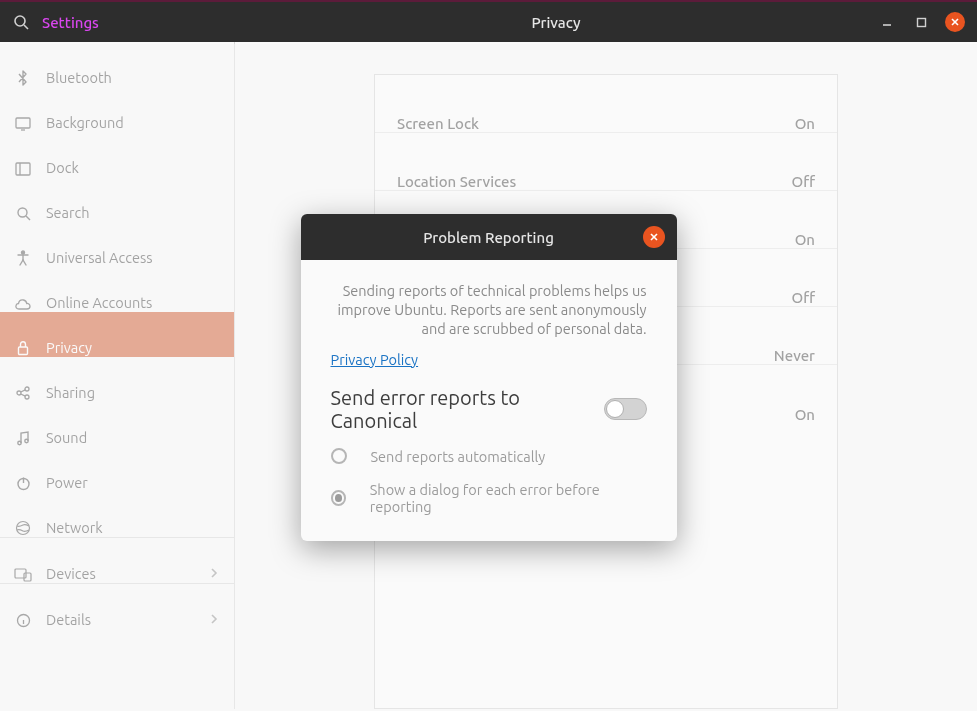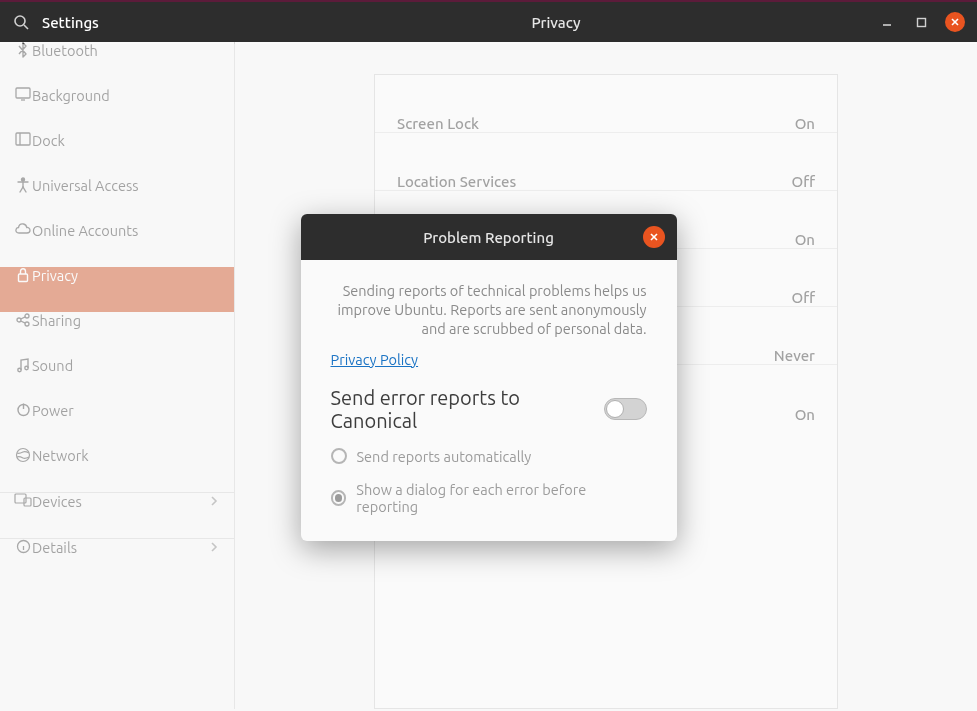--- a/index.html
+++ b/index.html
@@ -16,21 +16,21 @@
     background: #2d2d2d;
     display: flex; align-items: center;
     color: #e6e6e6;
   }
   .titlebar .left-area { display:flex; align-items:center; width:235px; }
   .titlebar .search-btn {
     width: 42px; height: 40px; display:flex; align-items:center; justify-content:center;
     cursor: pointer;
   }
   .titlebar .settings-title {
-    font-size: 15px; font-weight: 500; color:#ffffff;
+    font-size: 15px; font-weight: 500; color:#d946ef;
   }
   .titlebar .center-title {
     flex: 1; text-align: center; font-size: 15px; font-weight: 500; color: #e6e6e6;
   }
   .titlebar .win-controls {
     display: flex; align-items: center; gap: 14px; padding-right: 12px;
   }
   .win-btn { width:20px; height:20px; display:flex; align-items:center; justify-content:center; border-radius:50%; cursor:pointer; }
   .win-btn.minimize, .win-btn.maximize { background: transparent; }
   .win-btn.close { background:#e95420; }
@@ -38,22 +38,22 @@
 
   
   .body-area {
     display:flex; height: calc(100% - 42px);
   }
   .sidebar {
     width: 235px; background: #fafafa; border-right:1px solid #d6d6d6;
     position: relative;
   }
   .side-item {
-    display:flex; align-items:flex-start; height:45px;
-    padding-left: 14px; 
+    display:flex; align-items:flex-end; height:45px;
+    padding-left: 14px; gap: 14px;
     color:#3d3d3d; font-size:14.5px; cursor:pointer;
     border-bottom: 1px solid rgba(0,0,0,0); 
     position:relative;
   }
   .side-item .icon { width:18px; display:flex; justify-content:center; color:#4a4a4a; }
   .side-item.active { background:#cf4e21; color:#fff; }
   .side-item.active .icon { color:#fff; }
   .side-item .chev {
     position:absolute; right:16px; color:#8a8a8a;
   }
@@ -120,21 +120,21 @@
   .dlg-row .lbl { font-size:20px; color:#3d3d3d; }
   .switch {
     width:44px; height:22px; border-radius:11px; background:#d3d3d3;
     border:1px solid #b8b8b8; position:relative; cursor:pointer;
   }
   .switch .knob {
     width:18px; height:18px; border-radius:50%; background:#fff;
     border:1px solid #b0b0b0; position:absolute; top:1px; left:1px;
   }
   .dlg-option {
-    display:flex; align-items:center; gap:10px; margin-top:16px;
+    display:flex; align-items:center; gap:24px; margin-top:16px;
     color:#9b9b9b; font-size:14.5px;
   }
   .dlg-option.disabled { color:#9b9b9b; }
   .radio {
     width:16px; height:16px; border-radius:50%; border:2px solid #b5b5b5;
     display:inline-block; position:relative;
   }
   .radio.filled::after {
     content:""; position:absolute; inset:2px; border-radius:50%; background:#9b9b9b;
   }
@@ -202,20 +202,29 @@
         <span class="icon">
           <svg width="16" height="14" viewBox="0 0 16 14" fill="none" stroke="#4a4a4a" stroke-width="1.3">
               <rect x="1" y="1" width="14" height="12" rx="1"></rect>
               <line x1="5" y1="1" x2="5" y2="13"></line>
             </svg>
         </span>
         <span>Dock</span>
       </div>
 
 
+      <div class="side-item">
+        <span class="icon">
+          <svg width="15" height="15" viewBox="0 0 15 15" fill="none" stroke="#4a4a4a" stroke-width="1.4">
+              <circle cx="6.5" cy="6.5" r="4.5"></circle>
+              <line x1="10" y1="10" x2="14" y2="14"></line>
+            </svg>
+        </span>
+        <span>Search</span>
+      </div>
 
 
       <div class="side-item">
         <span class="icon">
           <svg width="14" height="16" viewBox="0 0 14 16" fill="none" stroke="#4a4a4a" stroke-width="1.4" stroke-linecap="round">
               <circle cx="7" cy="2.5" r="1.5" fill="#4a4a4a"></circle>
               <line x1="2" y1="5" x2="12" y2="5"></line>
               <line x1="7" y1="5" x2="7" y2="10"></line>
               <line x1="7" y1="10" x2="4" y2="15"></line>
               <line x1="7" y1="10" x2="10" y2="15"></line>

